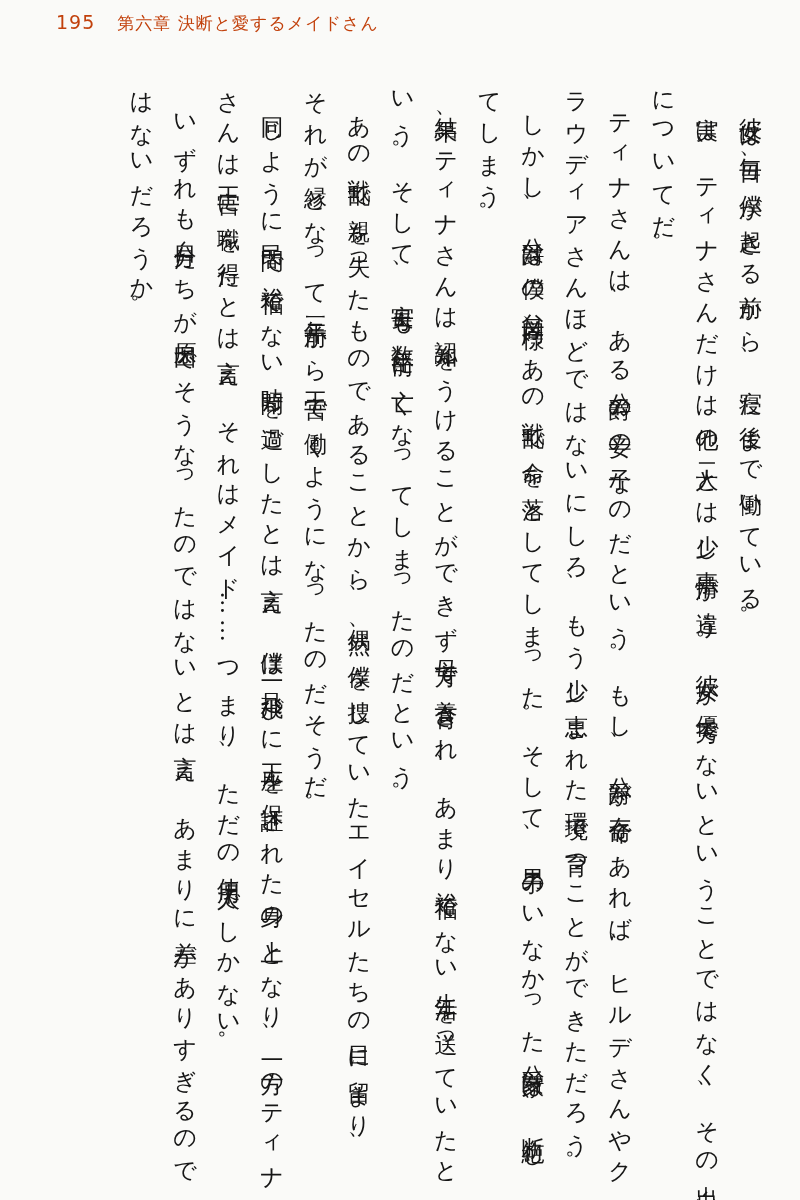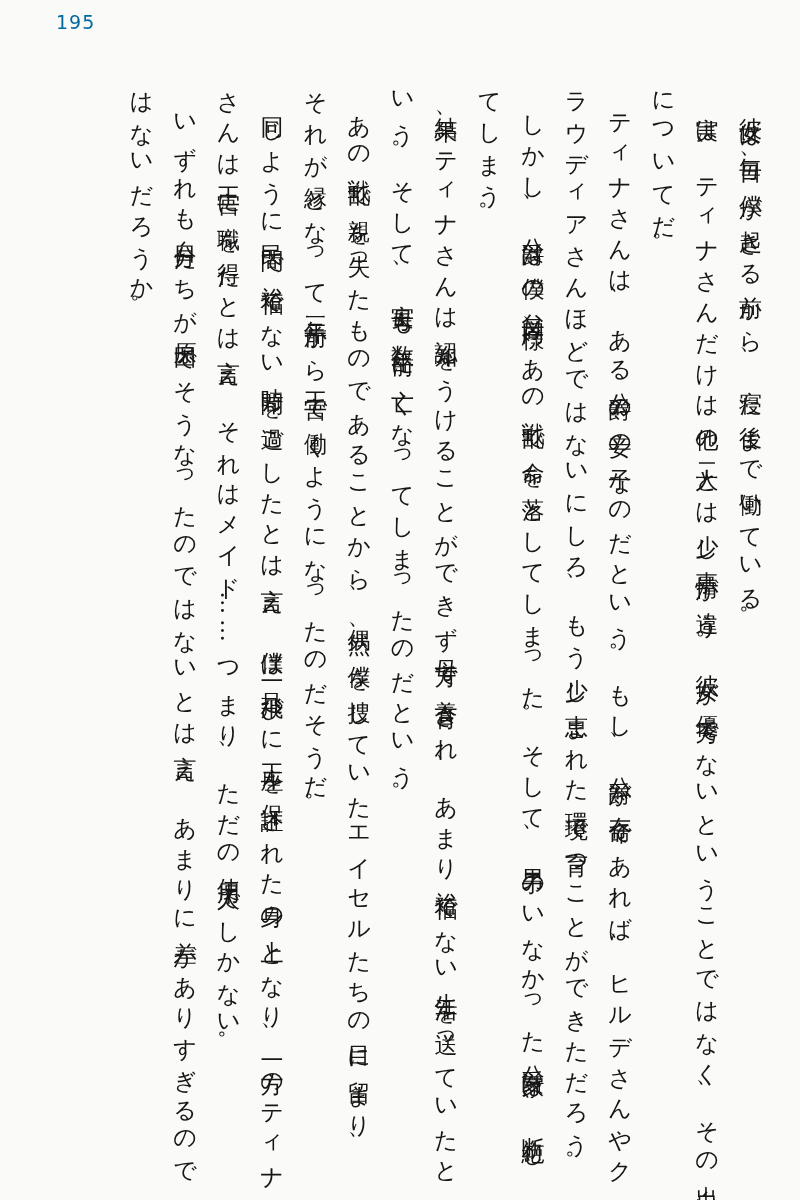--- a/index.html
+++ b/index.html
@@ -15,21 +15,21 @@
     color: #1c1c1c;
   }
   .running-head {
     position: absolute;
     top: 11px;
     left: 56px;
     display: flex;
     align-items: baseline;
     gap: 22px;
     font-family: "DejaVu Sans", "Liberation Sans", sans-serif;
-    color: #0369a1;
+    color: #c2410c;
     white-space: nowrap;
   }
   .running-head .page-number {
     font-size: 19px;
     letter-spacing: 1px;
   }
   .running-head .chapter-title {
     font-size: 17px;
     letter-spacing: 1px;
   }
@@ -55,20 +55,21 @@
     text-indent: 1em;
   }
 </style>
 </head>
 <body>
 
 <div class="page">
 
   <div class="running-head">
     <span class="page-number">195</span>
+    <span class="chapter-title">第六章 決断と愛するメイドさん</span>
   </div>
 
   <section class="body-text">
     <p>彼女は毎日、僕が起きる前から、寝た後まで働いている。</p>
     <p>実は、ティナさんだけは他の二人とは少し事情が違う。彼女が優秀でないということではなく、その出自についてだ。</p>
     <p>ティナさんは、ある公爵の妾の子なのだという。もし、公爵が存命であれば、ヒルデさんやクラウディアさんほどではないにしろ、もう少し恵まれた環境で育つことができただろう。</p>
     <p>しかし、公爵は僕の父母同様、あの戦乱で命を落としてしまった。そして、男子のいなかった公爵家は、断絶してしまう。</p>
     <p>結果、ティナさんは認知をうけることができず母方で養育され、あまり裕福でない生活を送っていたという。そして、実母も数年前に亡くなってしまったのだという。</p>
     <p>あの戦乱で親を失ったものであることから、偶然、僕を捜していたエイセルたちの目に留まり、それが縁となって三年前から王宮で働くようになったのだそうだ。</p>
     <p>同じように民間で裕福でない時間を過ごしたとは言え、僕は一足飛びに王座を保証された身の上となり、一方のティナさんは王宮に職を得たとは言え、それはメイド……つまり、ただの使用人でしかない。</p>

